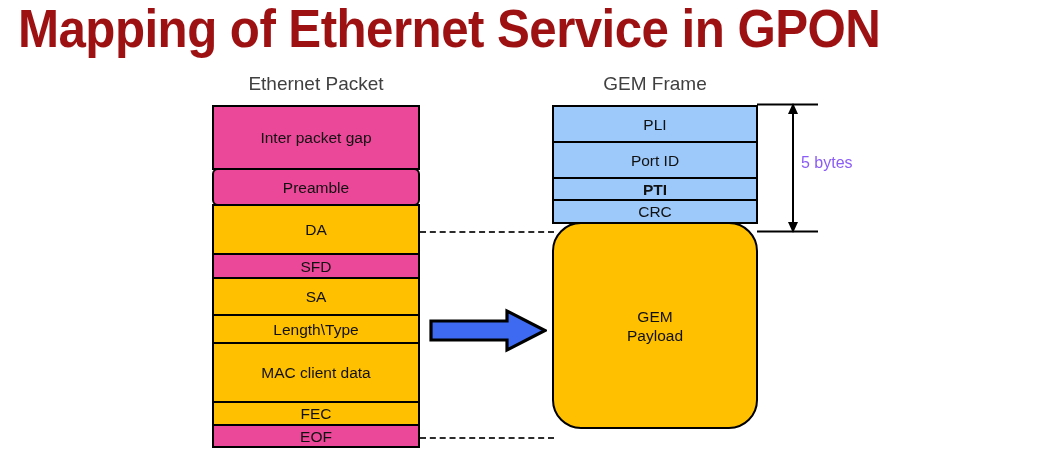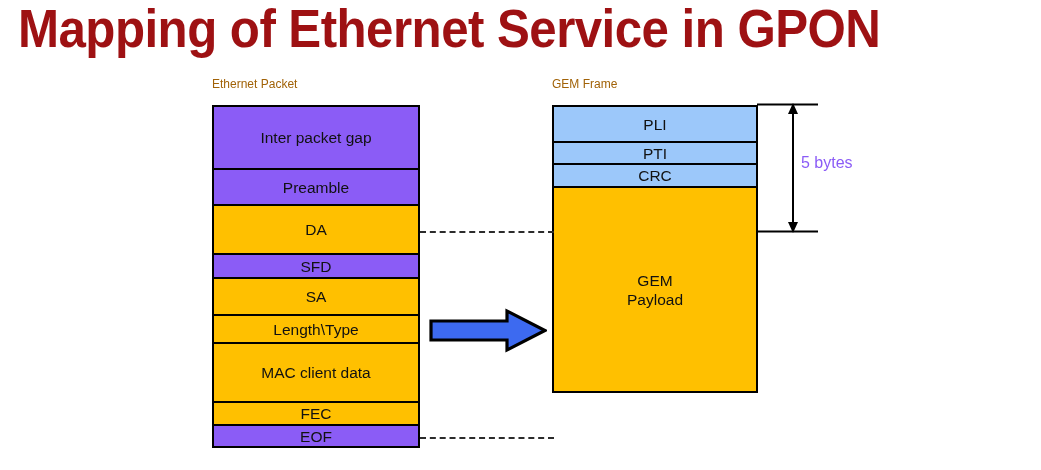--- a/index.html
+++ b/index.html
@@ -29,24 +29,24 @@
     color: #9e1113;
     letter-spacing: -0.6px;
     white-space: nowrap;
     transform: scaleX(0.93);
     transform-origin: left center;
   }
 
   
   .col-caption {
     position: absolute;
-    font-size: 12px;
+    font-size: 19px;
     line-height: 20px;
-    color: #a16207;
-    text-align: left;
+    color: #404040;
+    text-align: center;
     white-space: nowrap;
   }
   #caption-left  { left: 212px; top: 74px; width: 208px; }
   #caption-right { left: 552px; top: 74px; width: 206px; }
 
   
   .stack {
     position: absolute;
     box-sizing: border-box;
   }
@@ -60,21 +60,21 @@
     display: flex;
     align-items: center;
     justify-content: center;
     text-align: center;
     font-size: 15.5px;
     line-height: 19px;
     color: #111111;
     position: relative;
   }
   .field:first-child { margin-top: 0; }
-  .field.gray   { background: #8b5cf6; }
+  .field.gray   { background: #ec4899; }
   .field.gold   { background: #ffc000; }
   .field.lblue  { background: #9cc8fa; }
   .field .lbl { white-space: pre-line; }
 
   
   .dashed-line {
     position: absolute;
     height: 0;
     border-top: 2px dashed #2b2b2b;
   }
@@ -112,21 +112,21 @@
 <body>
 
 <div id="title">Mapping of Ethernet Service in GPON</div>
 
 <div class="col-caption" id="caption-left">Ethernet Packet</div>
 
 <div class="stack" id="stack-left">
     <div class="field gray" style="height: 65px;">
       <span class="lbl">Inter packet gap</span>
     </div>
-    <div class="field gray" style="height: 38px;">
+    <div class="field gray" style="height: 38px; border-radius: 6px;">
       <span class="lbl">Preamble</span>
     </div>
     <div class="field gold" style="height: 51px;">
       <span class="lbl">DA</span>
     </div>
     <div class="field gray" style="height: 26px;">
       <span class="lbl">SFD</span>
     </div>
     <div class="field gold" style="height: 39px;">
       <span class="lbl">SA</span>
@@ -144,27 +144,30 @@
       <span class="lbl">EOF</span>
     </div>
   </div>
 
 <div class="col-caption" id="caption-right">GEM Frame</div>
 
 <div class="stack" id="stack-right">
     <div class="field lblue" style="height: 38px;">
       <span class="lbl">PLI</span>
     </div>
-    <div class="field lblue" style="height: 24px;">
+    <div class="field lblue" style="height: 38px;">
+      <span class="lbl">Port ID</span>
+    </div>
+    <div class="field lblue" style="height: 24px; font-weight: bold;">
       <span class="lbl">PTI</span>
     </div>
     <div class="field lblue" style="height: 25px;">
       <span class="lbl">CRC</span>
     </div>
-    <div class="field gold" style="height: 207px;">
+    <div class="field gold" style="height: 207px; border-radius: 29px;">
       <span class="lbl">GEM
 Payload</span>
     </div>
   </div>
 
 <div class="dashed-line" id="dash-top"></div>
 <div class="dashed-line" id="dash-bottom"></div>
 
 <div id="flow-arrow">
   <svg width="118" height="45" viewBox="0 0 118 45" xmlns="http://www.w3.org/2000/svg">

